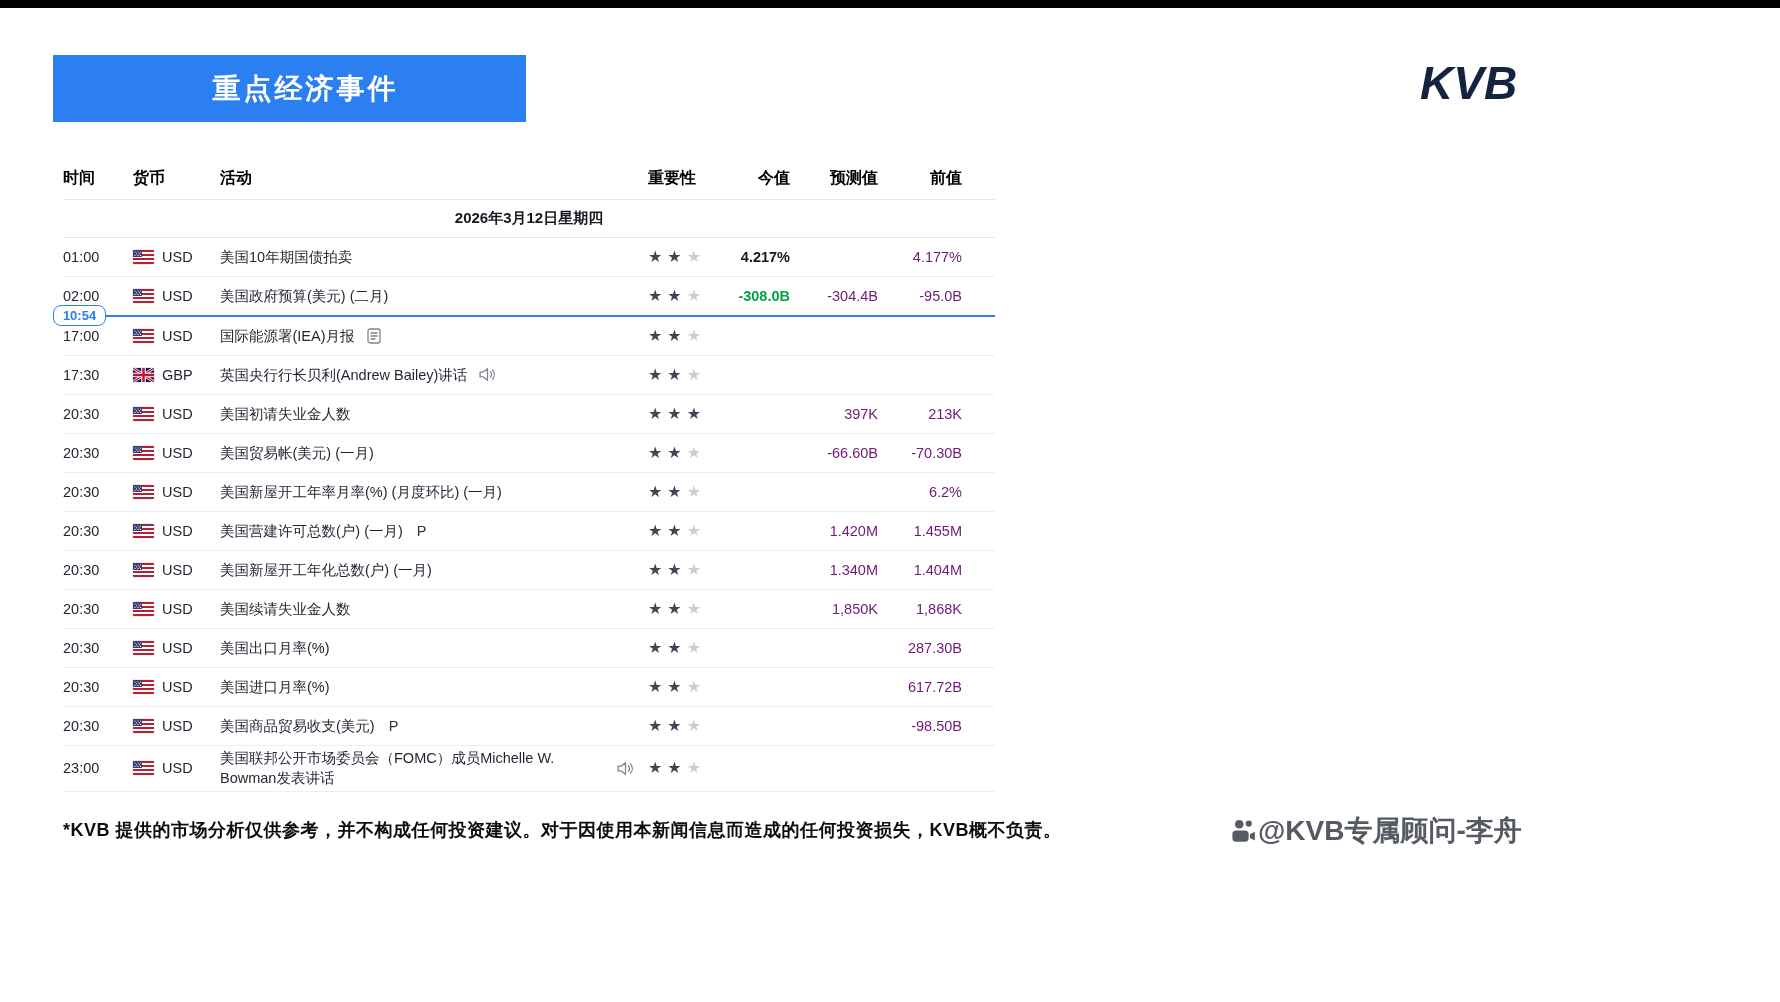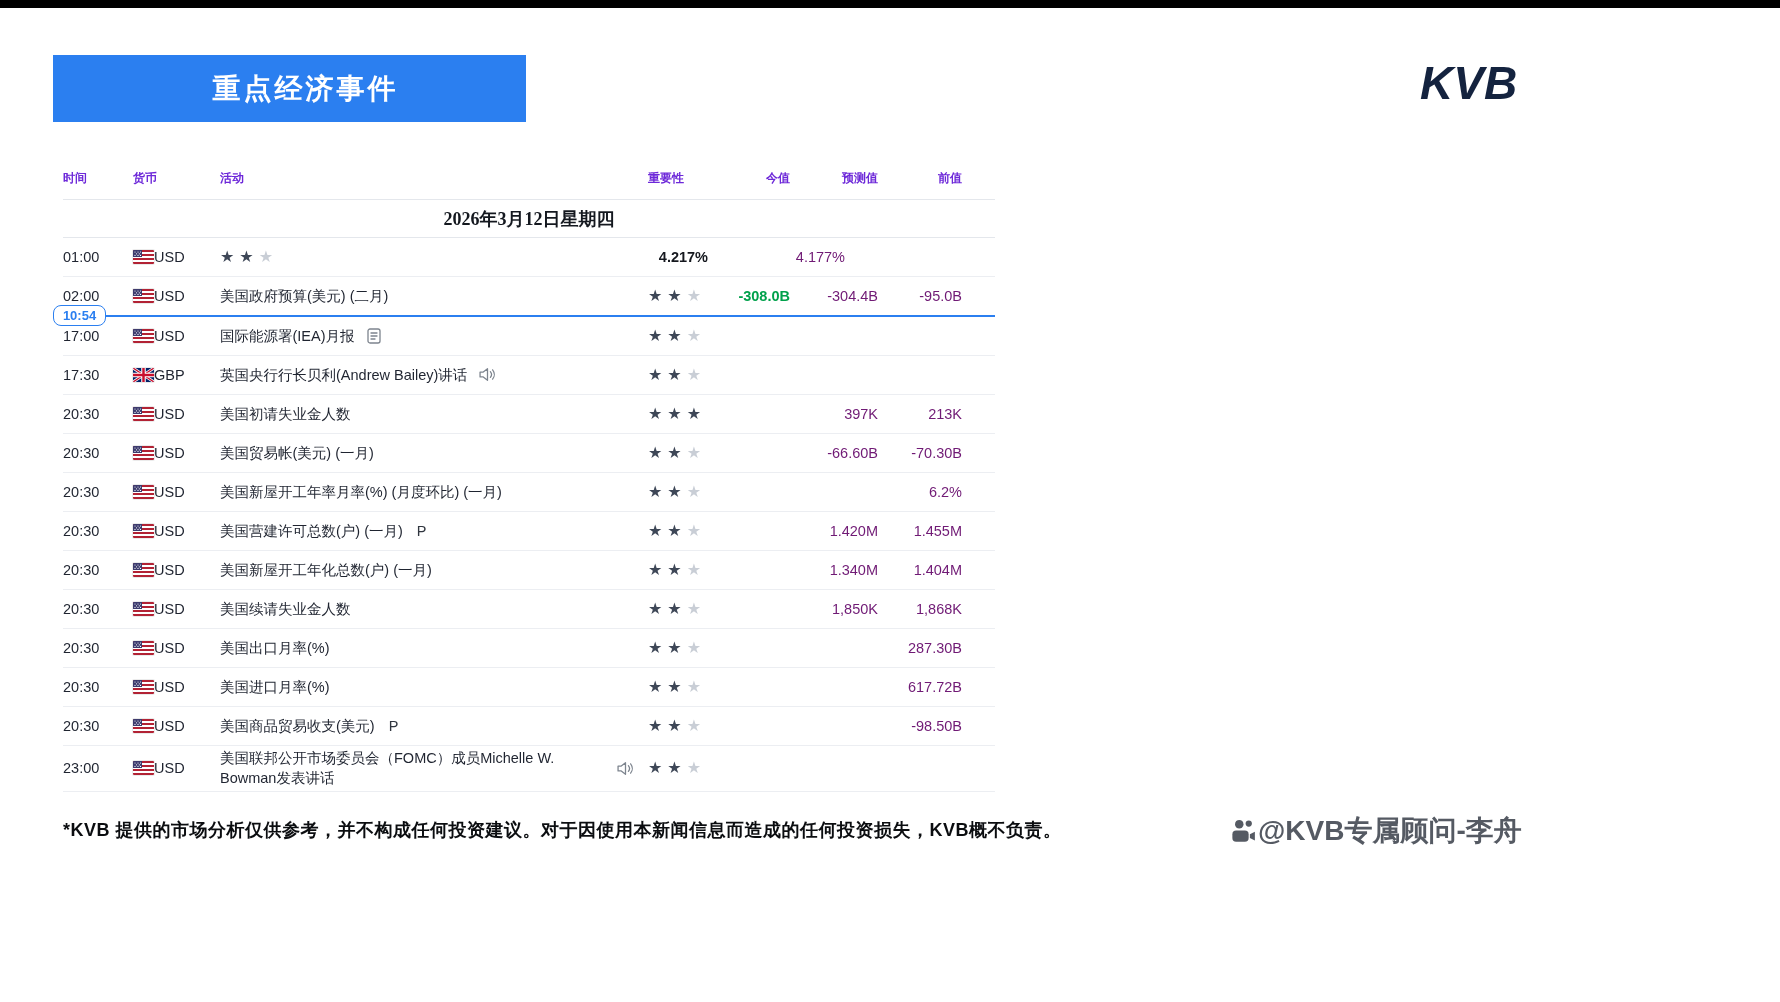--- a/index.html
+++ b/index.html
@@ -11,29 +11,29 @@
 
   .banner { position:absolute; left:53px; top:55px; width:473px; height:67px;
     background:var(--accent); display:flex; align-items:center; justify-content:center;padding-left:32px; }
   .banner-title { color:#fff; font-size:28px; font-weight:bold; letter-spacing:3px; }
 
   .logo { position:absolute; left:1420px; top:56px; width:115px; font-size:46px; font-weight:bold;
     font-style:italic; color:#14233F; letter-spacing:0px; }
 
   .table { position:absolute; left:63px; top:158px; width:932px; }
   .thead, .row { display:grid; grid-template-columns:70px 87px 428px 60px 82px 88px 117px; align-items:center; }
-  .thead { height:42px; font-size:12px; font-weight:bold; color:#6d28d9; border-bottom:1px solid #e4e7ec; }
+  .thead { height:42px; font-size:16px; font-weight:bold; color:#000000; border-bottom:1px solid #e4e7ec; }
   .date-row { height:38px; display:flex; align-items:center; justify-content:center;
-    font-size:18px; font-weight:bold; color:#14181f; border-bottom:1px solid #e4e7ec;font-family:Liberation Serif, serif; }
+    font-size:15px; font-weight:bold; color:#14181f; border-bottom:1px solid #e4e7ec; }
   .row { min-height:39px; font-size:14.5px; border-bottom:1px solid #eceef2; padding:2px 0; }
   .c-num { text-align:right; white-space:nowrap; color:#701a75; }
   .c-num.prev { padding-right:33px; }
   .c-num.bold { font-weight:bold; color:#15181e; }
   .c-num.green { color:var(--green); }
-  .c-cur { display:flex; align-items:center; gap:0; }
+  .c-cur { display:flex; align-items:center; gap:8px; }
   .flag { display:inline-flex; width:21px; height:14px; box-shadow:0 0 0 1px rgba(0,0,0,0.08); border-radius:1px; overflow:hidden; }
   .flag svg { display:block; }
   .c-event { display:flex; align-items:center; gap:12px; padding-right:14px; line-height:1.4; }
   .event-text { flex:0 1 auto; }
   .suffix { color:#30363f; margin-left:2px; }
   .evt-icon { display:inline-flex; flex:0 0 auto; cursor:pointer; }
   .c-imp { display:flex; align-items:center; gap:5px; }
   .star { font-size:16px; color:var(--star-empty); line-height:1; }
   .star.filled { color:var(--star-filled); }
   .h-imp { text-align:left; }
@@ -98,20 +98,23 @@
                 <circle cx="3.5" cy="3.8" r="0.6"></circle>
                 <circle cx="6.3" cy="3.8" r="0.6"></circle>
                 <circle cx="2" cy="5.4" r="0.6"></circle>
                 <circle cx="5" cy="5.4" r="0.6"></circle>
                 <circle cx="7.5" cy="5.4" r="0.6"></circle>
               </g>
             </svg>
           </span>
           <span>USD</span>
         </span>
+        <span class="c-event">
+          <span class="event-text">美国10年期国债拍卖</span>
+        </span>
         <span class="c-imp">
           <span class="star filled">★</span>
           <span class="star filled">★</span>
           <span class="star ">★</span>
         </span>
         <span class="c-num bold ">4.217%</span>
         <span class="c-num"></span>
         <span class="c-num prev">4.177%</span>
       </div>
       <div class="row">

